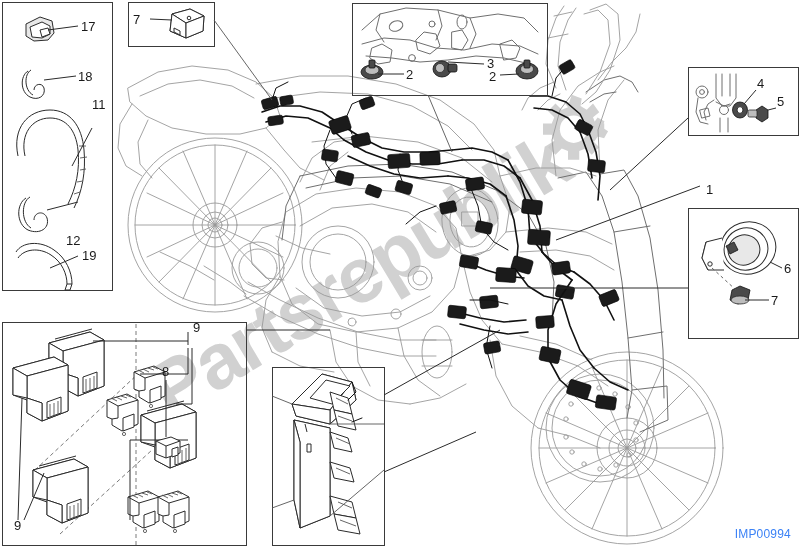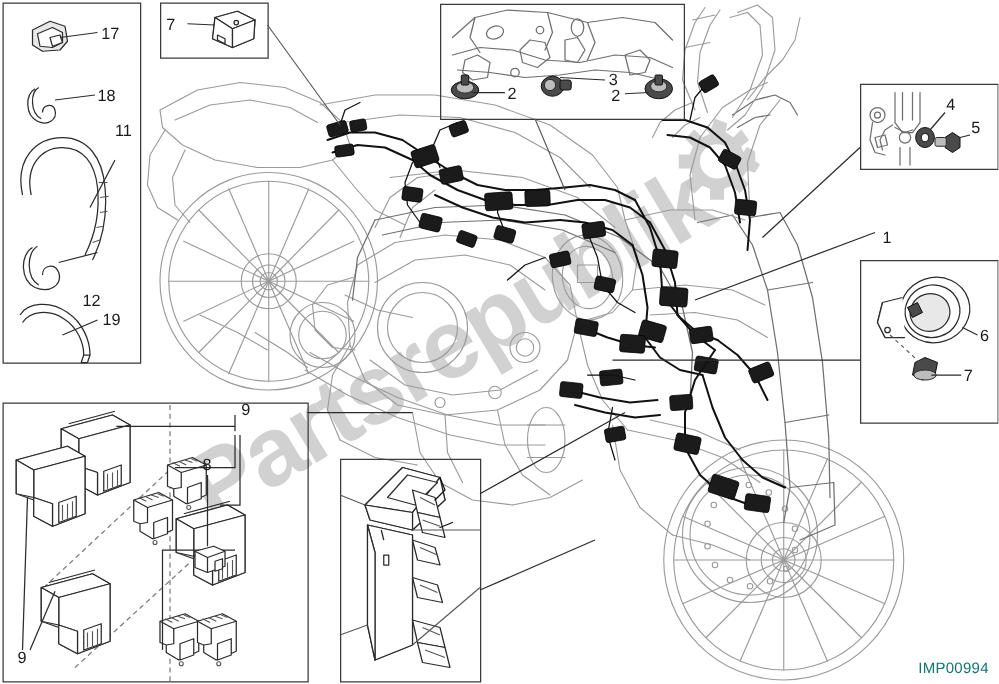--- a/index.html
+++ b/index.html
@@ -33,21 +33,21 @@
     white-space: nowrap;
     user-select: none;
   }
   #image-code {
     position: absolute;
     right: 8px;
     bottom: 6px;
     font-family: "Liberation Sans", sans-serif;
     font-size: 12px;
     letter-spacing: 0.2px;
-    color: #0f766e;
+    color: #3b82f6;
     white-space: nowrap;
     margin-left: 24px;
   }
   .wm-text {
     font-family: "Liberation Sans", sans-serif;
     font-weight: bold;
     font-size: 78px;
     fill: #c9c9c9;
     opacity: 0.85;
     letter-spacing: -2px;

